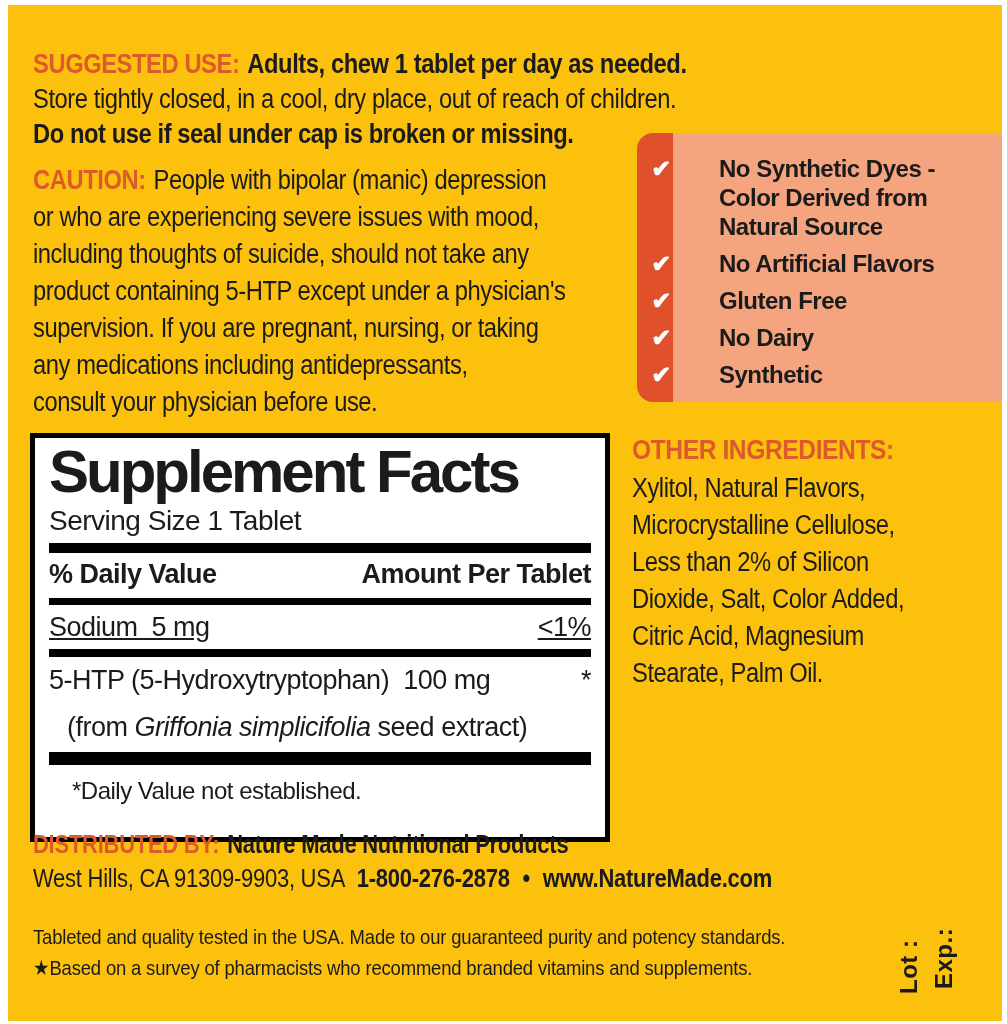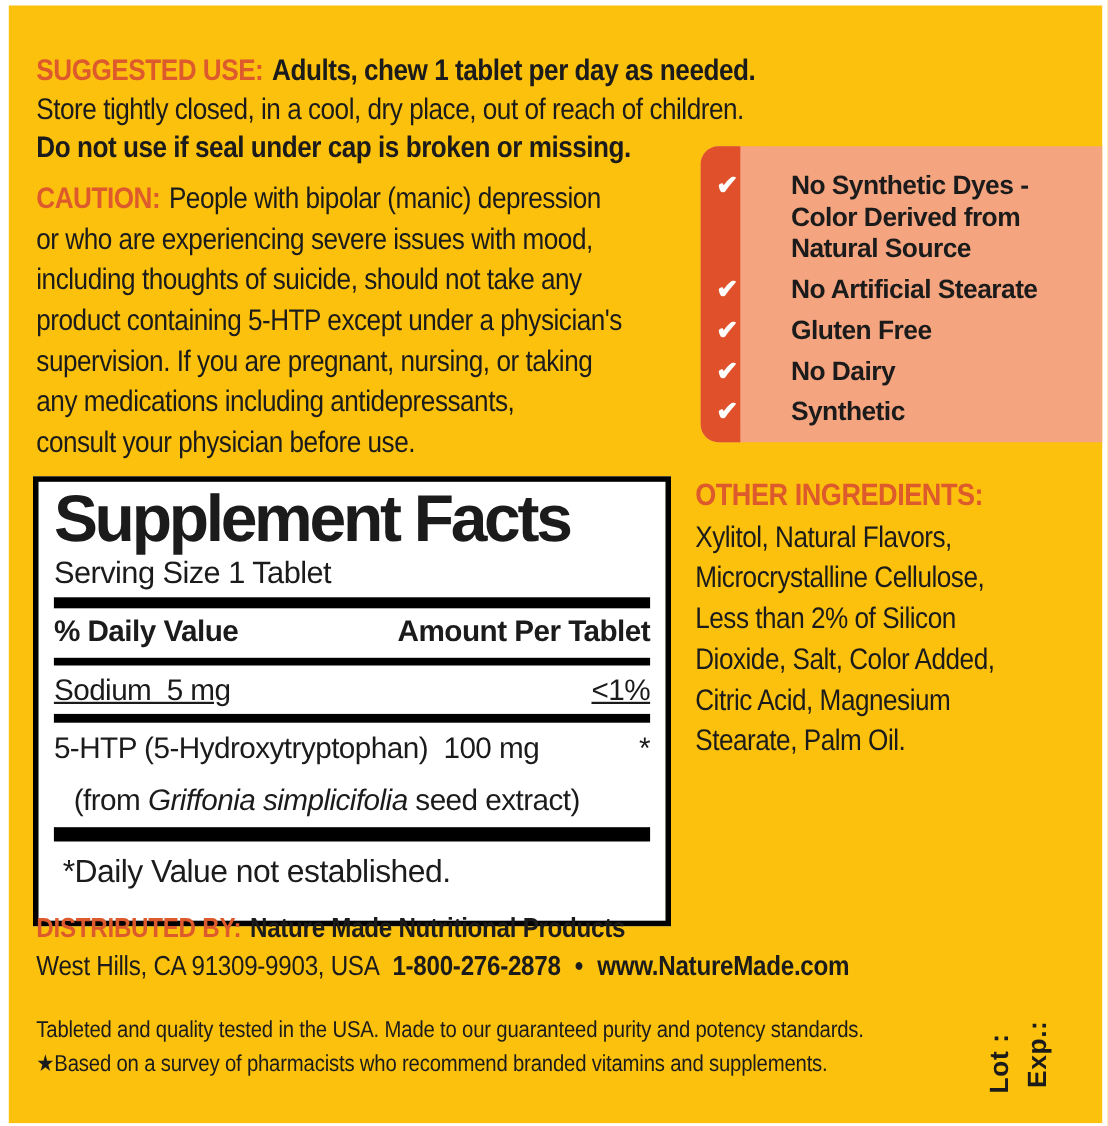--- a/index.html
+++ b/index.html
@@ -42,21 +42,21 @@
   .bar1{height:10px;margin-top:6px;}
   .bar2{height:7px;margin-top:8px;}
   .bar3{height:8px;margin-top:6px;}
   .bar4{height:13px;margin-top:10px;}
   .facts-row{display:flex;justify-content:space-between;align-items:flex-start;
          font-size:27px;letter-spacing:-0.5px;}
   .facts-head{font-weight:bold;margin-top:6px;}
   .row-sodium{margin-top:7px;text-decoration:underline;}
   .row-htp{margin-top:8px;}
   .htp-sub{font-size:27px;letter-spacing:-0.5px;padding-left:18px;line-height:30px;margin-top:16px;}
-  .facts-foot{font-size:29px;letter-spacing:-0.5px;margin-top:12px;padding-left:8px;}
+  .facts-foot{font-size:24px;letter-spacing:-0.5px;margin-top:12px;padding-left:8px;margin-left:15px;}
 
   
   .other{left:632px;top:431px;width:420px;font-size:27px;line-height:37px;letter-spacing:-0.5px;}
   .other .hd{display:block;font-size:28px;margin-bottom:2px;}
 
   
   .distributed{left:33px;top:827px;width:900px;font-size:25px;line-height:34px;letter-spacing:-0.3px;}
   .distributed .hd{margin-right:9px;}
   .distributed .seg{margin-left:8px;}
   .distributed .seg:first-child{margin-left:0;}
@@ -97,21 +97,21 @@
   <div class="claims-strip"></div>
   <ul class="claims-list">
     <li>
       <span class="check">✔</span>
       <span class="pre">No Synthetic Dyes -
 Color Derived from
 Natural Source</span>
     </li>
     <li>
       <span class="check">✔</span>
-      <span class="pre">No Artificial Stearate</span>
+      <span class="pre">No Artificial Flavors</span>
     </li>
     <li>
       <span class="check">✔</span>
       <span class="pre">Gluten Free</span>
     </li>
     <li>
       <span class="check">✔</span>
       <span class="pre">No Dairy</span>
     </li>
     <li>

